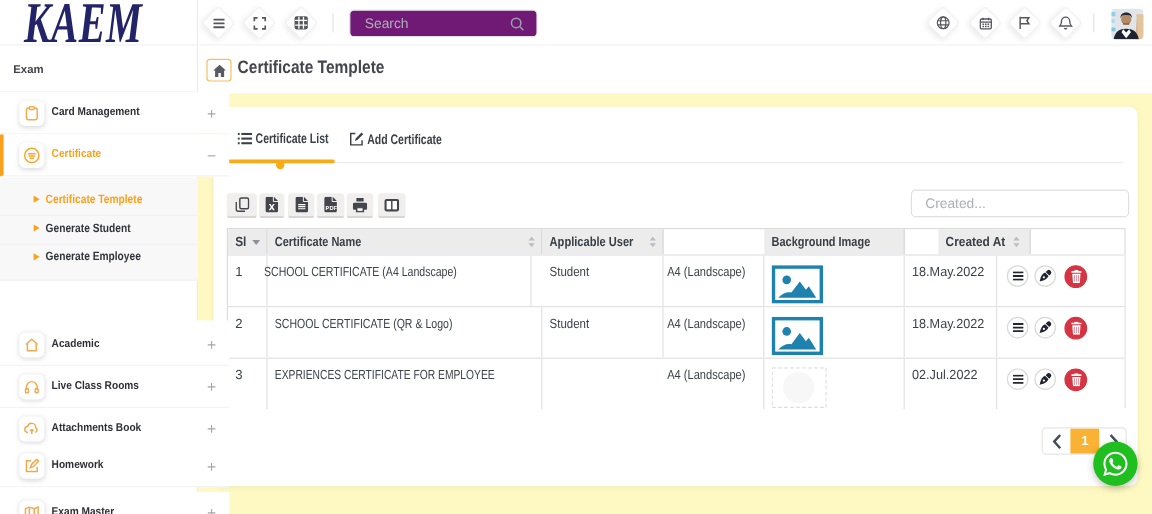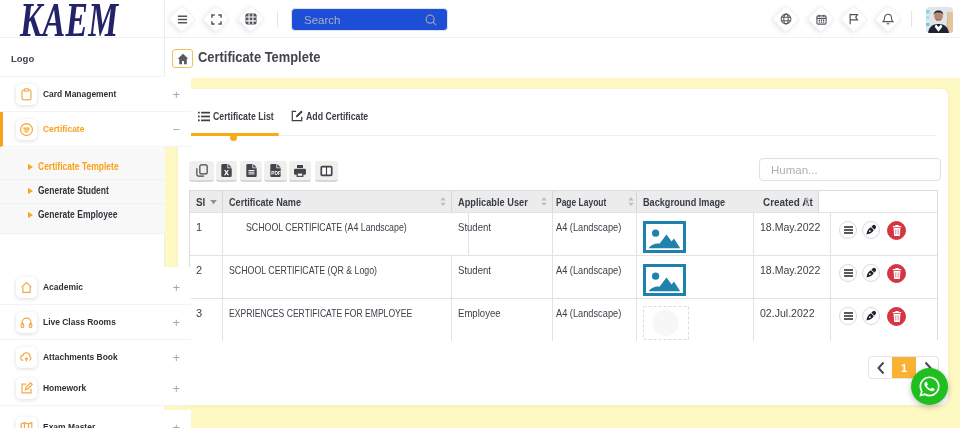--- a/index.html
+++ b/index.html
@@ -21,21 +21,21 @@
 #submenu { position:absolute; left:0; top:148px; width:165px; height:86px; background:#f8f8f9; border-bottom:1px solid #f0f0f2; }
 .smi { position:absolute; left:28px; height:20px; font-size:10px; font-weight:bold; color:#33333c; white-space:nowrap; }
 .smi .tri { display:inline-block; width:0; height:0; border-left:5px solid #f9a11b; border-top:3.5px solid transparent; border-bottom:3.5px solid transparent; margin-right:5px; vertical-align:0px; }
 .smi.on { color:#f9a11b; }
 
 
 #header { position:absolute; left:165px; top:0; width:795px; height:38px; background:#fff; border-bottom:1px solid #f0f0f3; }
 .dia { position:absolute; width:20px; height:20px; background:#fff; transform:rotate(45deg); border:1px solid #f2f2f2; box-shadow:0 2px 5px rgba(0,0,0,.09); border-radius:3px; }
 .dico { position:absolute; width:20px; height:20px; display:flex; align-items:center; justify-content:center; }
 .hsep { position:absolute; top:11px; width:1px; height:16px; background:#e4e4e8; }
-#hsearch { position:absolute; left:126px; top:8px; width:157px; height:23px; border:1px solid #e3e3e7; border-radius:4px; background:#1d4ed8; }
+#hsearch { position:absolute; left:126px; top:8px; width:157px; height:23px; border:1px solid #e3e3e7; border-radius:4px; background:#701a75; }
 #hsearch span { position:absolute; left:12px; top:4.5px; font-size:11.5px; color:#abb1b7; }
 #avatar { position:absolute; left:761px; top:7px; width:27px; height:26px; border-radius:4px; overflow:hidden; }
 
 
 #crumb { position:absolute; left:165px; top:38px; width:795px; height:40px; background:#fff; }
 #homebox { position:absolute; left:7px; top:11px; width:21px; height:19px; border:1px solid #f3c060; border-radius:3px; background:#fff; display:flex; align-items:center; justify-content:center; }
 #crumb h1 { position:absolute; left:33px; top:10px; font-size:15px; font-weight:bold; color:#44444c; transform:scaleX(.86); transform-origin:left; }
 
 
 #content { position:absolute; left:165px; top:78px; width:795px; height:416px; background:#fef9c3; }
@@ -64,21 +64,21 @@
 .chev { position:absolute; top:4px; }
 #wapp { position:absolute; left:746px; top:290px; width:37px; height:37px; border-radius:50%; background:#1fbf20; box-shadow:0 2px 6px rgba(0,0,0,.25); display:flex; align-items:center; justify-content:center; z-index:9; }
 </style>
 </head>
 <body>
 
 <div id="sidebar">
   <div id="logo">
       <span>KAEM</span>
     </div>
-  <div id="mainlbl">Logo</div>
+  <div id="mainlbl">Exam</div>
 
   <div style="position:absolute; top:76px; left:0; width:165px; height:1px; background:#f3f3f5;"></div>
   <div class="mi" style="top:77px;">
     <div class="chip">
         <svg width="13" height="13" viewBox="0 0 16 16" fill="none" stroke="#f2a94c" stroke-width="1.5">
           <rect x="2.5" y="2.5" width="11" height="12" rx="2"></rect>
           <rect x="5.5" y="1" width="5" height="3" rx="1" fill="#fff"></rect>
         </svg>
       </div>
     <div class="lbl"><span class="tx" style="transform:scaleX(.89);">Card Management</span></div>
@@ -301,47 +301,43 @@
         </svg>
       </div>
     <div class="tbtn" style="left:137px; width:23px;">
         <svg width="13" height="12" viewBox="0 0 15 13">
           <rect x="0.5" y="0.5" width="14" height="12" rx="2" fill="#44444c"></rect>
           <rect x="2.5" y="2.5" width="4.3" height="8" fill="#fff"></rect>
           <rect x="8.2" y="2.5" width="4.3" height="8" fill="#fff"></rect>
         </svg>
       </div>
     <div id="csearch">
-        <span>Human...</span>
+        <span>Created...</span>
       </div>
 
     <div id="tbl">
       <div class="th" style="left:0; width:33px;"><span class="tx" style="transform:scaleX(.9);">Sl</span><svg class="sort" style="left:20px; top:9px;" width="7" height="5" viewBox="0 0 8 6" fill="#90909a">
             <path d="M0 0h8L4 5z"></path>
           </svg></div>
       <div class="th" style="left:33px; width:229px;"><span class="tx" style="transform:scaleX(.83);">Certificate Name</span><svg class="sort" style="left:217px;" width="6" height="9" viewBox="0 0 7 12" fill="#bcbcc2">
             <path d="M0 4.5L3.5 0 7 4.5z"></path>
             <path d="M0 7.5L3.5 12 7 7.5z"></path>
           </svg></div>
       <div class="th" style="left:262px; width:101px;"><span class="tx" style="transform:scaleX(.84);">Applicable User</span><svg class="sort" style="left:89px;" width="6" height="9" viewBox="0 0 7 12" fill="#bcbcc2">
             <path d="M0 4.5L3.5 0 7 4.5z"></path>
             <path d="M0 7.5L3.5 12 7 7.5z"></path>
           </svg></div>
-      <div class="th" style="left:363px; width:84px; padding-left:3px;"><span class="tx" style="transform:scaleX(.77);">Page Layout</span><svg class="sort" style="left:75px;" width="6" height="9" viewBox="0 0 7 12" fill="#bcbcc2">
-            <path d="M0 4.5L3.5 0 7 4.5z"></path>
-            <path d="M0 7.5L3.5 12 7 7.5z"></path>
-          </svg></div>
       <div class="th" style="left:447px; width:117px;"><span class="tx" style="transform:scaleX(.83);">Background Image</span></div>
-      <div class="th" style="left:552px; width:77px;text-align:right;"><span class="tx" style="transform:scaleX(.9);">Created At</span><svg class="sort" style="left:62px;" width="6" height="9" viewBox="0 0 7 12" fill="#bcbcc2">
+      <div class="th" style="left:592px; width:77px;"><span class="tx" style="transform:scaleX(.9);">Created At</span><svg class="sort" style="left:62px;" width="6" height="9" viewBox="0 0 7 12" fill="#bcbcc2">
             <path d="M0 4.5L3.5 0 7 4.5z"></path>
             <path d="M0 7.5L3.5 12 7 7.5z"></path>
           </svg></div>
       <div class="trow" style="top:21px;">
         <div class="td" style="left:0; width:33px;">1</div>
-        <div class="td" style="left:50px; width:229px;"><span class="tx" style="transform:scaleX(.8);">SCHOOL CERTIFICATE (A4 Landscape)</span></div>
+        <div class="td" style="left:24px; width:229px;"><span class="tx" style="transform:scaleX(.8);">SCHOOL CERTIFICATE (A4 Landscape)</span></div>
         <div class="td" style="left:262px; width:101px;"><span class="tx" style="transform:scaleX(.87);">Student</span></div>
         <div class="td" style="left:363px; width:84px; padding-left:3px;"><span class="tx" style="transform:scaleX(.84);">A4 (Landscape)</span></div>
         <div class="td" style="left:447px; width:117px; padding-top:8px;">
           <svg width="43" height="32" viewBox="0 0 43 32">
               <rect x="1.5" y="1.5" width="40" height="29" fill="#fff" stroke="#1f82ae" stroke-width="3"></rect>
               <circle cx="12.6" cy="12.2" r="3.6" fill="#1f82ae"></circle>
               <path d="M5.6 27.2 C8.5 23.6 13 22 16.5 22.8 L23.5 13.6 L28.6 20.4 L31 17.5 L37.2 27.2 Z" fill="#1f82ae"></path>
             </svg>
         </div>
         <div class="td" style="left:564px; width:77px;"><span class="tx" style="transform:scaleX(.96);">18.May.2022</span></div>
@@ -398,21 +394,20 @@
                 <path d="M4.3 0h3.4l.5 1H11v1.6H1V1h2.8z" fill="#fff"></path>
                 <path d="M1.9 3.6h8.2L9.4 13H2.6z" fill="#fff"></path>
                 <path d="M3.6 5v6.4h.9V5zm2 0v6.4h.9V5zm2 0v6.4h.9V5z" fill="#e58d95"></path>
               </svg>
             </div>
         </div>
       </div>
       <div class="trow" style="top:107px;">
         <div class="td" style="left:0; width:33px;">3</div>
         <div class="td" style="left:33px; width:229px;"><span class="tx" style="transform:scaleX(.78);">EXPRIENCES CERTIFICATE FOR EMPLOYEE</span></div>
-        <div class="td" style="left:262px; width:101px;"><span class="tx" style="transform:scaleX(.87);">Employee</span></div>
         <div class="td" style="left:363px; width:84px; padding-left:3px;"><span class="tx" style="transform:scaleX(.84);">A4 (Landscape)</span></div>
         <div class="td" style="left:447px; width:117px; padding-top:7px;">
           <svg width="46" height="34" viewBox="0 0 46 34">
               <rect x="0.5" y="0.5" width="45" height="33" fill="#fff" stroke="#dcdcde" stroke-width="1" stroke-dasharray="3 2"></rect>
               <circle cx="22.5" cy="17" r="13" fill="#f7f7f8"></circle>
             </svg>
         </div>
         <div class="td" style="left:564px; width:77px;"><span class="tx" style="transform:scaleX(.96);">02.Jul.2022</span></div>
         <div class="td" style="left:641px; width:106px; border-right:none;">
           <div class="acirc" style="left:8px;">

